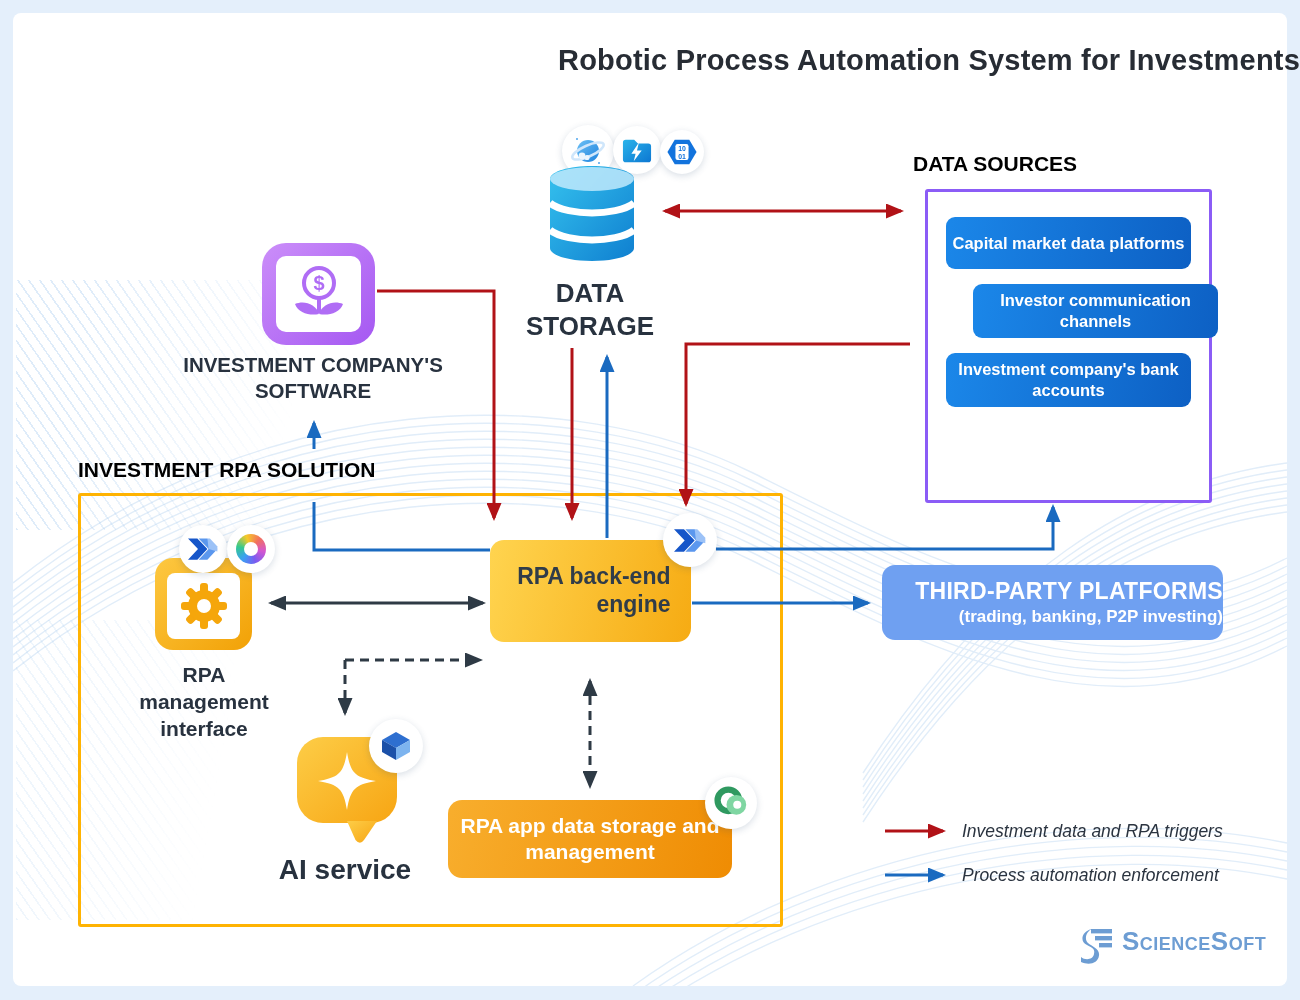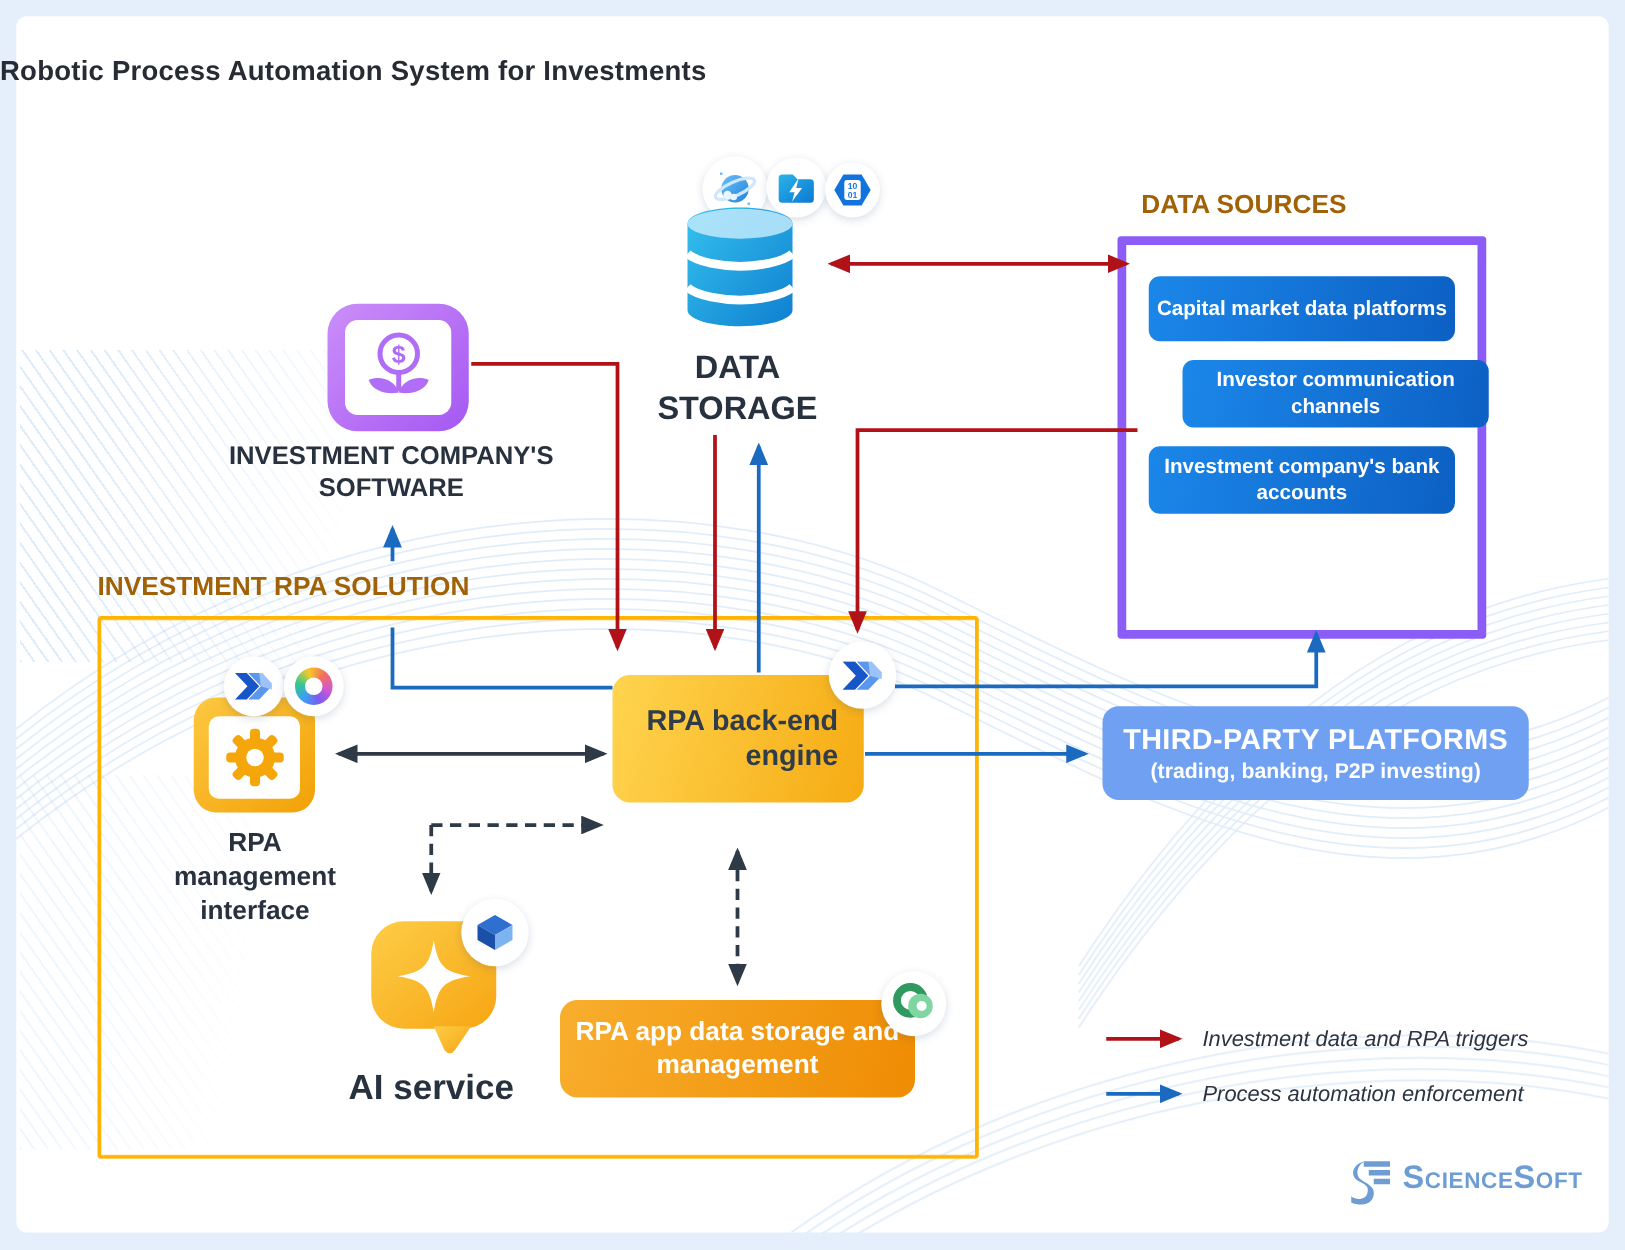--- a/index.html
+++ b/index.html
@@ -17,38 +17,38 @@
   
   .waves{left:13px;top:13px;z-index:0;pointer-events:none;}
   .hatch{
     z-index:0;pointer-events:none;
     background:repeating-linear-gradient(55deg, rgba(170,205,240,.38) 0 1.6px, transparent 1.6px 9px);
     -webkit-mask-image:linear-gradient(100deg,#000 20%,transparent 85%);
     mask-image:linear-gradient(100deg,#000 20%,transparent 85%);
   }
   
   .title{
-    left:0;top:44px;width:1300px;text-align:left;
-    font-size:22px;font-weight:700;color:#272c34;letter-spacing:.2px;
+    left:0;top:44px;width:1300px;text-align:right;
+    font-size:29px;font-weight:700;color:#272c34;letter-spacing:.2px;
     z-index:3;
   }
   .nodelabel{
     font-weight:700;color:#28323f;text-align:center;z-index:3;line-height:1.28;
   }
   .seclabel{
-    font-weight:700;color:#a16207;z-index:3;
+    font-weight:700;color:#000000;z-index:3;
   }
   
   .rpa-box{
     left:78px;top:493px;width:699px;height:428px;
     border:3px solid #ffb302;border-radius:3px;z-index:1;background:transparent;
   }
   .ds-box{
-    left:894px;top:189px;width:281px;height:308px;
-    border:7px solid #8b5cf6;border-radius:3px;background:#fff;z-index:1;
+    left:925px;top:189px;width:281px;height:308px;
+    border:3px solid #8b5cf6;border-radius:3px;background:#fff;z-index:1;
   }
   .ds-item{
     position:absolute;left:18px;width:245px;height:54px;
     background:linear-gradient(100deg,#1b87e9,#0d60c4);
     border-radius:9px;color:#fff;font-weight:700;font-size:16.5px;line-height:1.25;
     display:flex;align-items:center;justify-content:center;text-align:center;
     padding:0 6px;box-sizing:border-box;
   }
   .engine{
     left:490px;top:540px;width:201px;height:102px;border-radius:14px;
@@ -59,21 +59,21 @@
   .appbox{
     left:448px;top:800px;width:284px;height:78px;border-radius:14px;
     background:linear-gradient(105deg,#f8ae2d,#ef8c03);
     display:flex;align-items:center;justify-content:center;text-align:center;
     font-size:21px;font-weight:700;color:#ffffff;z-index:3;line-height:1.22;
     padding:0 10px;box-sizing:border-box;
   }
   .thirdparty{
     left:882px;top:565px;width:341px;height:75px;border-radius:13px;
     background:#6fa0f1;color:#fff;text-align:center;z-index:3;
-    display:flex;flex-direction:column;align-items:center;justify-content:center;
+    display:flex;flex-direction:column;align-items:flex-end;justify-content:center;
   }
   .thirdparty .tp-title{font-size:23px;font-weight:700;letter-spacing:.3px;}
   .thirdparty .tp-sub{font-size:17px;font-weight:700;margin-top:2px;}
   
   .badge{
     position:absolute;background:#fff;border-radius:50%;
     box-shadow:0 2px 7px rgba(40,70,110,.18);
     display:flex;align-items:center;justify-content:center;z-index:4;
   }
   .copilot{

